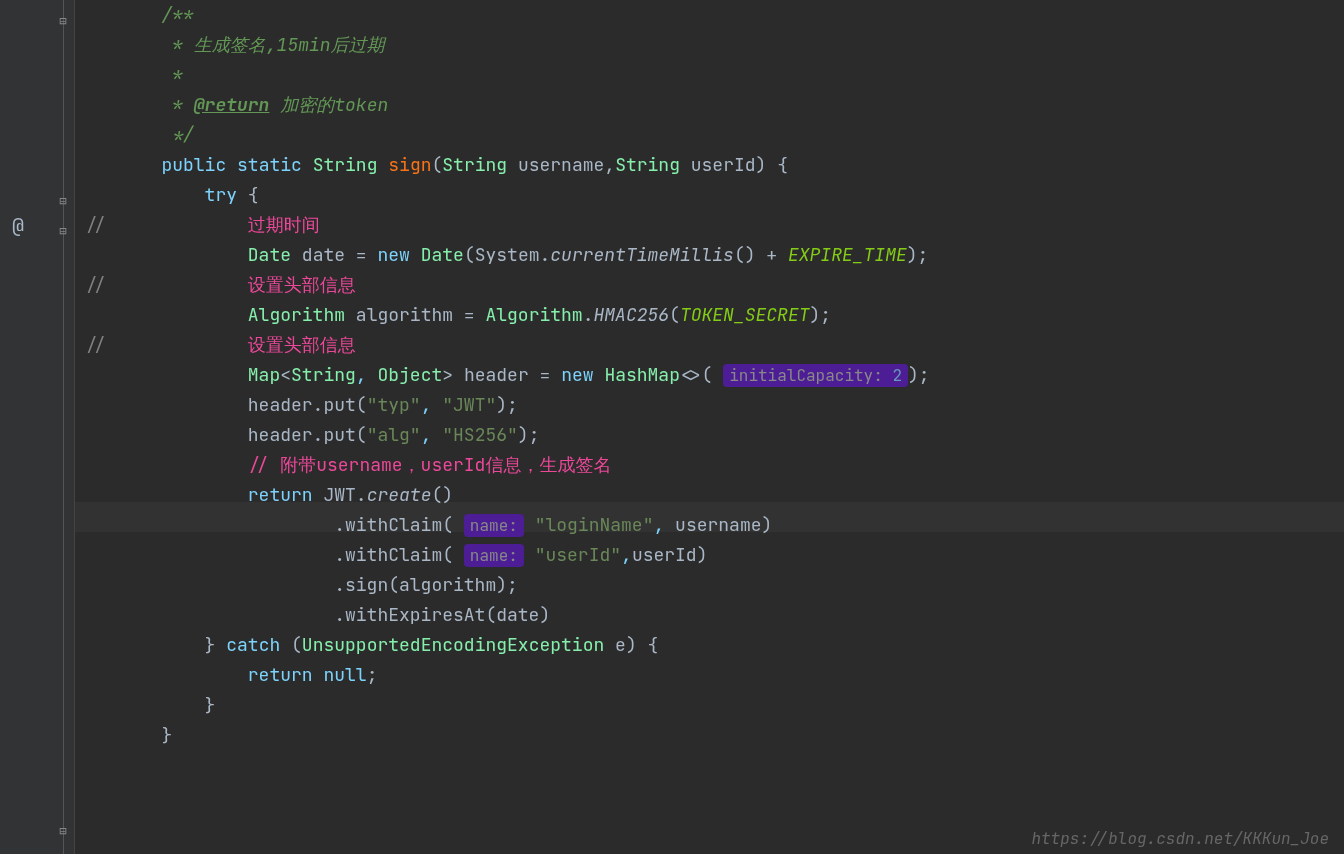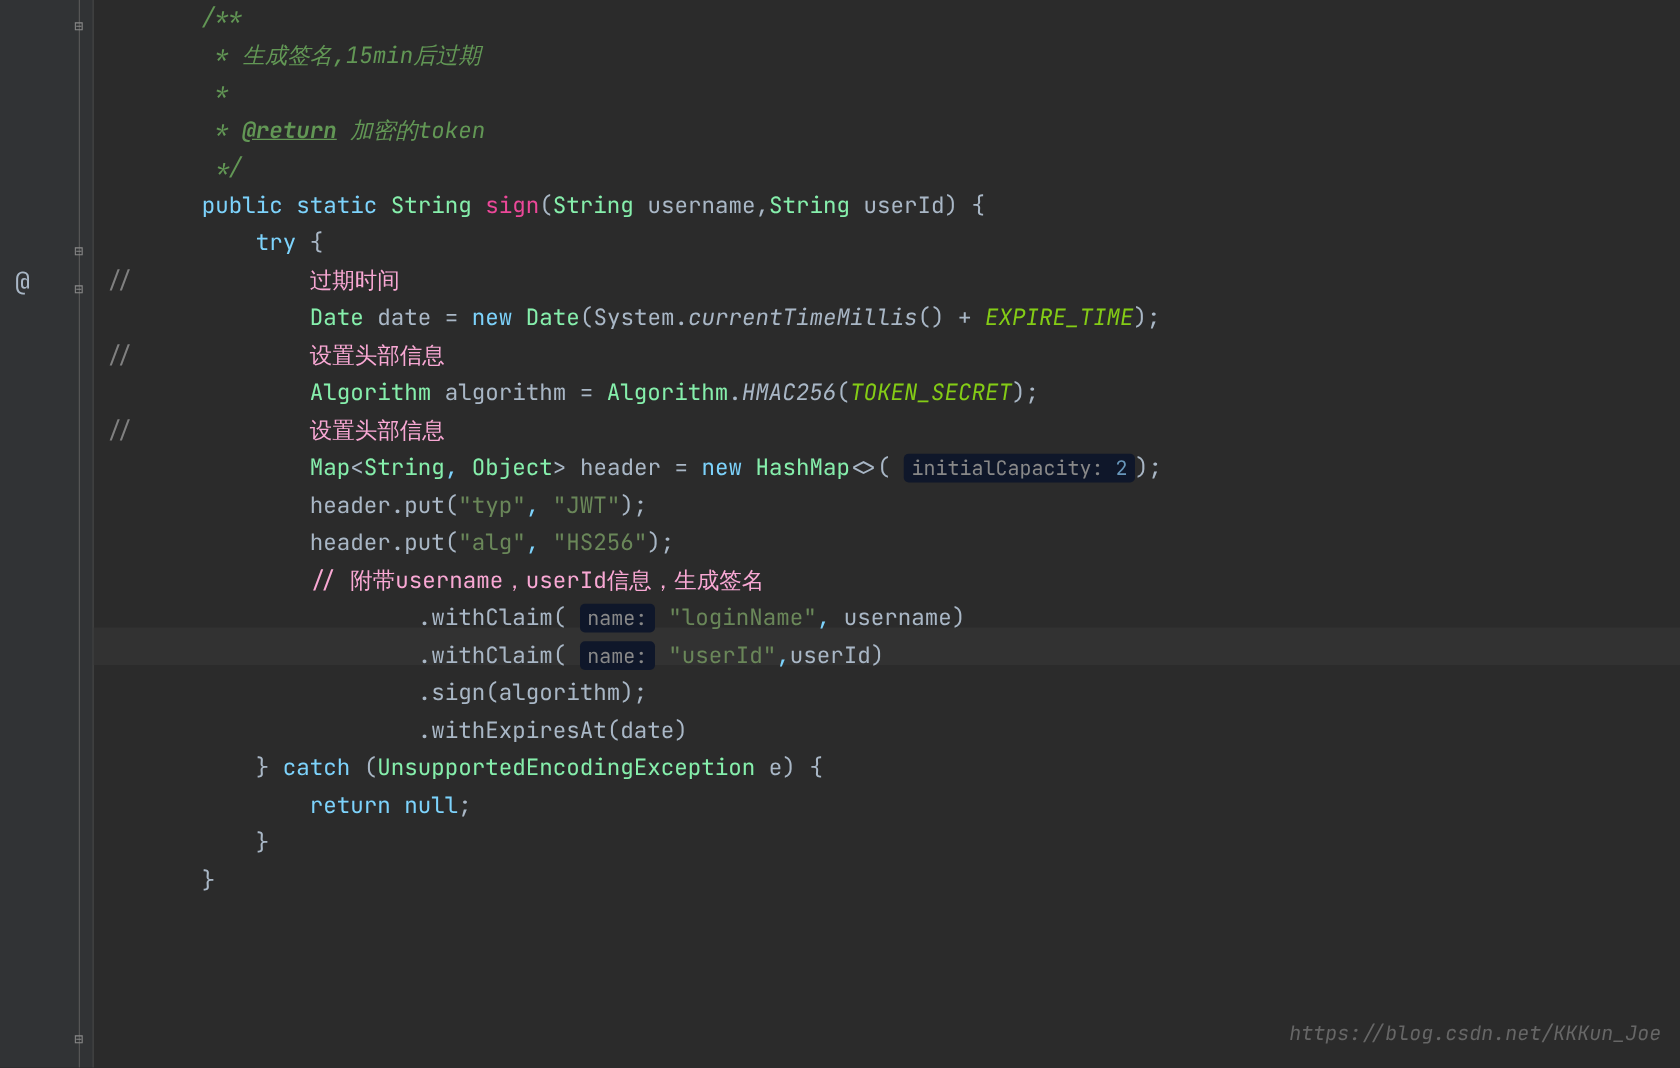--- a/index.html
+++ b/index.html
@@ -70,41 +70,41 @@
       left: 75px;
       top: 0;
       right: 0;
       padding-left: 0;
     }
     .line {
       height: 30px;
       white-space: pre;
       position: relative;
     }
-    .comment { color: #f9a8d4; }
+    .comment { color: #ec4899; }
     .doc-comment { color: #629755; font-style: italic; }
     .doc-tag { color: #629755; font-style: italic; font-weight: bold; text-decoration: underline; }
     .doc-param { color: #8a8a8a; font-style: italic; }
     .keyword { color: #7dd3fc; }
-    .method-decl { color: #ec4899; }
+    .method-decl { color: #f97316; }
     .string { color: #6a8759; }
     .static-field { color: #84cc16; font-style: italic; }
     .static-method { color: #a9b7c6; font-style: italic; }
-    .hint { background-color: #0f172a; color: #888; border-radius: 4px; padding: 1px 6px; font-size: 16px; }
+    .hint { background-color: #4c1d95; color: #888; border-radius: 4px; padding: 1px 6px; font-size: 16px; }
     .hint-val { color: #6897bb; }
     .punct { color: #a9b7c6; }
     .type { color: #86efac; }
     .line-comment-marker { 
       position: absolute;
       color: #808080;
     }
     .watermark {
       position: absolute;
       right: 15px;
-      bottom: 12px;
+      bottom: 0;
       color: #666;
       font-size: 16px;
       font-style: italic;
     }
   </style>
 </head>
 <body>
 
 <div class="gutter">
   <div class="fold-line"></div>
@@ -129,20 +129,21 @@
   <div class="line">            <span class="keyword">try</span> <span class="punct">{</span></div>
   <div class="line"><span class="line-comment-marker" style="left:10px">//</span>                <span class="comment">过期时间</span></div>
   <div class="line">                <span class="type">Date</span> <span>date</span> <span class="punct">=</span> <span class="keyword">new</span> <span class="type">Date</span><span class="punct">(</span><span>System.</span><span class="static-method">currentTimeMillis</span><span class="punct">()</span> <span class="punct">+</span> <span class="static-field">EXPIRE_TIME</span><span class="punct">);</span></div>
   <div class="line"><span class="line-comment-marker" style="left:10px">//</span>                <span class="comment">设置头部信息</span></div>
   <div class="line">                <span class="type">Algorithm</span> <span>algorithm</span> <span class="punct">=</span> <span class="type">Algorithm</span><span class="punct">.</span><span class="static-method">HMAC256</span><span class="punct">(</span><span class="static-field">TOKEN_SECRET</span><span class="punct">);</span></div>
   <div class="line"><span class="line-comment-marker" style="left:10px">//</span>                <span class="comment">设置头部信息</span></div>
   <div class="line">                <span class="type">Map</span><span class="punct">&lt;</span><span class="type">String</span><span class="keyword">,</span> <span class="type">Object</span><span class="punct">&gt;</span> <span>header</span> <span class="punct">=</span> <span class="keyword">new</span> <span class="type">HashMap</span><span class="punct">&lt;&gt;(</span> <span class="hint"><span>initialCapacity:</span> <span class="hint-val">2</span></span><span class="punct">);</span></div>
   <div class="line">                <span>header.put</span><span class="punct">(</span><span class="string">"typ"</span><span class="keyword">,</span> <span class="string">"JWT"</span><span class="punct">);</span></div>
   <div class="line">                <span>header.put</span><span class="punct">(</span><span class="string">"alg"</span><span class="keyword">,</span> <span class="string">"HS256"</span><span class="punct">);</span></div>
   <div class="line">                <span class="comment">// 附带username，userId信息，生成签名</span></div>
+  <div class="line">                <span class="keyword">return</span> <span>JWT.</span><span class="static-method">create</span><span class="punct">()</span></div>
   <div class="line">                        <span>.withClaim</span><span class="punct">(</span> <span class="hint">name:</span> <span class="string">"loginName"</span><span class="keyword">,</span> <span>username</span><span class="punct">)</span></div>
   <div class="line">                        <span>.withClaim</span><span class="punct">(</span> <span class="hint">name:</span> <span class="string">"userId"</span><span class="keyword">,</span><span>userId</span><span class="punct">)</span></div>
   <div class="line">                        <span>.sign</span><span class="punct">(</span><span>algorithm</span><span class="punct">);</span></div>
   <div class="line">                        <span>.withExpiresAt</span><span class="punct">(</span><span>date</span><span class="punct">)</span></div>
   <div class="line">            <span class="punct">}</span> <span class="keyword">catch</span> <span class="punct">(</span><span class="type">UnsupportedEncodingException</span> <span>e</span><span class="punct">)</span> <span class="punct">{</span></div>
   <div class="line">                <span class="keyword">return</span> <span class="keyword">null</span><span class="punct">;</span></div>
   <div class="line">            <span class="punct">}</span></div>
   <div class="line">        <span class="punct">}</span></div>
 </div>
 

